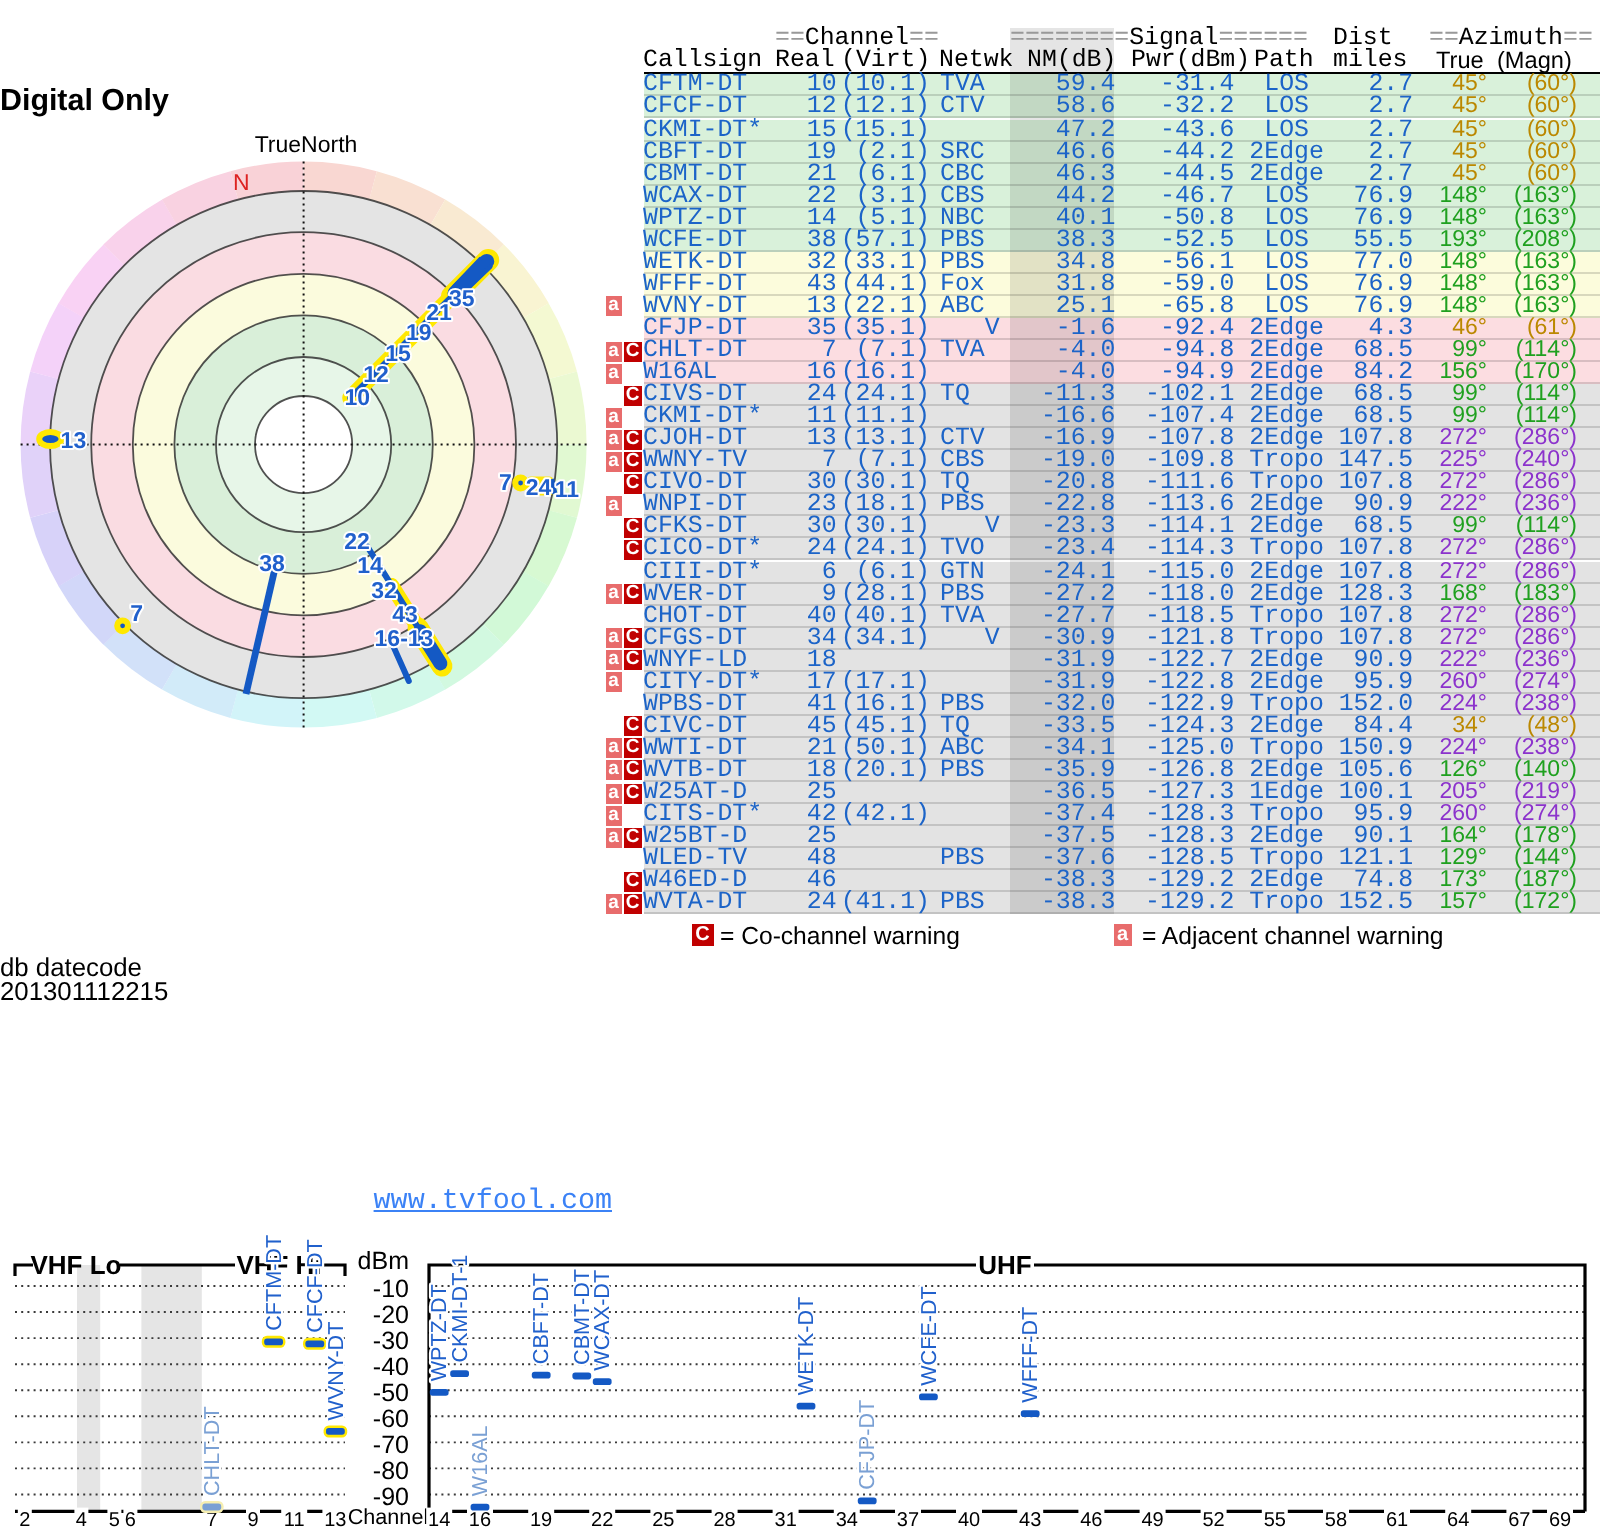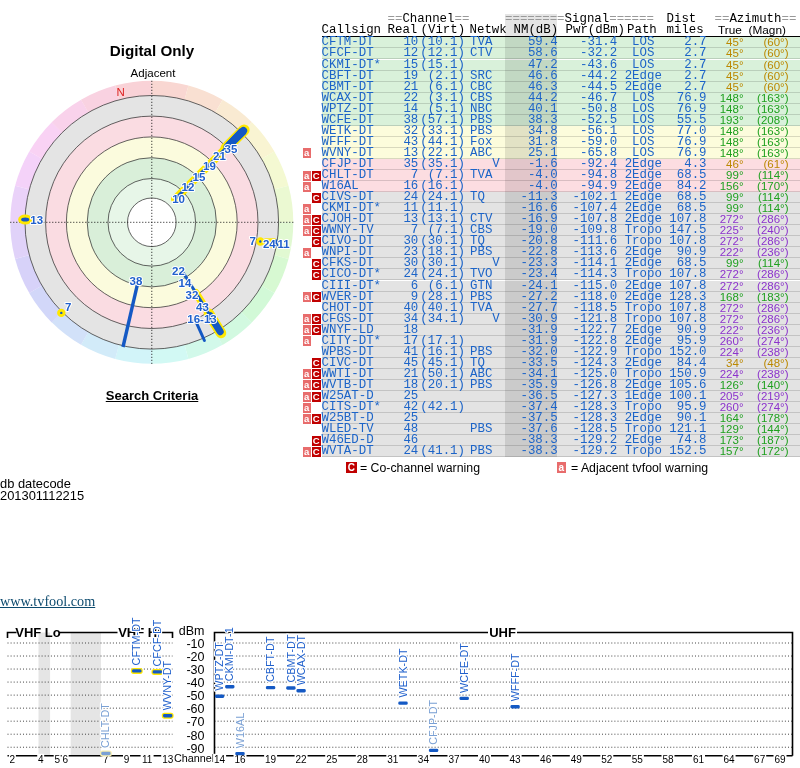--- a/index.html
+++ b/index.html
@@ -74,26 +74,25 @@
 <text x="202.5" y="311.0" font-family="Liberation Sans, sans-serif" font-size="11.5" font-weight="bold" fill="#2060cc" text-anchor="middle" stroke="#fff" stroke-width="2" paint-order="stroke" stroke-linejoin="round">43</text>
 <text x="202.0" y="323.0" font-family="Liberation Sans, sans-serif" font-size="11.5" font-weight="bold" fill="#2060cc" text-anchor="middle" stroke="#fff" stroke-width="2" paint-order="stroke" stroke-linejoin="round">16-13</text>
 <text x="136.0" y="285.3" font-family="Liberation Sans, sans-serif" font-size="11.5" font-weight="bold" fill="#2060cc" text-anchor="middle" stroke="#fff" stroke-width="2" paint-order="stroke" stroke-linejoin="round">38</text>
 <text x="68.3" y="310.5" font-family="Liberation Sans, sans-serif" font-size="11.5" font-weight="bold" fill="#2060cc" text-anchor="middle" stroke="#fff" stroke-width="2" paint-order="stroke" stroke-linejoin="round">7</text>
 <text x="36.7" y="224.0" font-family="Liberation Sans, sans-serif" font-size="11.5" font-weight="bold" fill="#2060cc" text-anchor="middle" stroke="#fff" stroke-width="2" paint-order="stroke" stroke-linejoin="round">13</text>
 <text x="252.7" y="244.8" font-family="Liberation Sans, sans-serif" font-size="11.5" font-weight="bold" fill="#2060cc" text-anchor="middle" stroke="#fff" stroke-width="2" paint-order="stroke" stroke-linejoin="round">7</text>
 <text x="269.3" y="247.5" font-family="Liberation Sans, sans-serif" font-size="11.5" font-weight="bold" fill="#2060cc" text-anchor="middle" stroke="#fff" stroke-width="2" paint-order="stroke" stroke-linejoin="round">24</text>
 <text x="283.5" y="248.3" font-family="Liberation Sans, sans-serif" font-size="11.5" font-weight="bold" fill="#2060cc" text-anchor="middle" stroke="#fff" stroke-width="2" paint-order="stroke" stroke-linejoin="round">11</text>
 </svg>
 
-<div style="position:absolute;left:0;top:41.5px;width:304px;text-align:center;font-family:'Liberation Sans',sans-serif;font-size:15.2px;font-weight:bold;color:#000">Digital Only</div>
-<div style="position:absolute;left:0;top:67px;width:306px;text-align:center;font-family:'Liberation Sans',sans-serif;font-size:11.5px;color:#000">Adjacent</div>
+<div style="position:absolute;left:0;top:41.5px;width:304px;font-family:'Liberation Sans',sans-serif;font-size:15.2px;font-weight:bold;color:#000">Digital Only</div>
+<div style="position:absolute;left:0;top:67px;width:306px;text-align:center;font-family:'Liberation Sans',sans-serif;font-size:11.5px;color:#000">TrueNorth</div>
 <div style="position:absolute;left:116.5px;top:85.5px;font-family:'Liberation Sans',sans-serif;font-size:11.5px;color:#d22;">N</div>
-<div style="position:absolute;left:0;top:388px;width:304px;text-align:center;font-family:'Liberation Sans',sans-serif;font-size:13px;font-weight:bold;text-decoration:underline;color:#000">Search Criteria</div>
 <div style="position:absolute;left:0;top:477.5px;width:304px;text-align:left;font-family:'Liberation Sans',sans-serif;font-size:12.9px;color:#000;line-height:12.9px">db datecode<br>201301112215</div>
-<div style="position:absolute;left:0;top:592.5px;width:306px;text-align:left;font-family:Liberation Serif, serif;font-size:14.2px;color:#0c4a6e;text-decoration:underline">www.tvfool.com</div>
+<div style="position:absolute;left:0;top:592.5px;width:306px;text-align:right;font-family:Liberation Mono, monospace;font-size:14.2px;color:#3b82f6;text-decoration:underline">www.tvfool.com</div>
 
 <div style="position:absolute;left:321.5px;top:37.40px;width:478.5px;height:11.05px;background:#d9f1da;box-shadow:inset 0 -1px 0 rgba(0,0,0,0.14)"></div>
 <div style="position:absolute;left:321.5px;top:48.45px;width:478.5px;height:11.05px;background:#d9f1da;box-shadow:inset 0 -1px 0 rgba(0,0,0,0.14)"></div>
 <div style="position:absolute;left:321.5px;top:59.50px;width:478.5px;height:11.05px;background:#d9f1da;box-shadow:inset 0 -1px 0 rgba(0,0,0,0.14)"></div>
 <div style="position:absolute;left:321.5px;top:70.55px;width:478.5px;height:11.05px;background:#d9f1da;box-shadow:inset 0 -1px 0 rgba(0,0,0,0.14)"></div>
 <div style="position:absolute;left:321.5px;top:81.60px;width:478.5px;height:11.05px;background:#d9f1da;box-shadow:inset 0 -1px 0 rgba(0,0,0,0.14)"></div>
 <div style="position:absolute;left:321.5px;top:92.65px;width:478.5px;height:11.05px;background:#d9f1da;box-shadow:inset 0 -1px 0 rgba(0,0,0,0.14)"></div>
 <div style="position:absolute;left:321.5px;top:103.70px;width:478.5px;height:11.05px;background:#d9f1da;box-shadow:inset 0 -1px 0 rgba(0,0,0,0.14)"></div>
 <div style="position:absolute;left:321.5px;top:114.75px;width:478.5px;height:11.05px;background:#d9f1da;box-shadow:inset 0 -1px 0 rgba(0,0,0,0.14)"></div>
 <div style="position:absolute;left:321.5px;top:125.80px;width:478.5px;height:11.05px;background:#fcfcdc;box-shadow:inset 0 -1px 0 rgba(0,0,0,0.14)"></div>
@@ -198,21 +197,21 @@
 <div style="position:absolute;left:311.5px;top:391.50px;width:9.5px;height:10px;background:#c00000;color:#fff;font-family:'Liberation Sans',sans-serif;font-size:9.5px;font-weight:bold;text-align:center;line-height:10px">C</div>
 <div style="position:absolute;left:302.5px;top:402.55px;width:8.5px;height:10px;background:#e86c6c;color:#fff;font-family:'Liberation Sans',sans-serif;font-size:9.5px;font-weight:bold;text-align:center;line-height:10px">a</div>
 <div style="position:absolute;left:302.5px;top:413.60px;width:8.5px;height:10px;background:#e86c6c;color:#fff;font-family:'Liberation Sans',sans-serif;font-size:9.5px;font-weight:bold;text-align:center;line-height:10px">a</div>
 <div style="position:absolute;left:311.5px;top:413.60px;width:9.5px;height:10px;background:#c00000;color:#fff;font-family:'Liberation Sans',sans-serif;font-size:9.5px;font-weight:bold;text-align:center;line-height:10px">C</div>
 <div style="position:absolute;left:311.5px;top:435.70px;width:9.5px;height:10px;background:#c00000;color:#fff;font-family:'Liberation Sans',sans-serif;font-size:9.5px;font-weight:bold;text-align:center;line-height:10px">C</div>
 <div style="position:absolute;left:302.5px;top:446.75px;width:8.5px;height:10px;background:#e86c6c;color:#fff;font-family:'Liberation Sans',sans-serif;font-size:9.5px;font-weight:bold;text-align:center;line-height:10px">a</div>
 <div style="position:absolute;left:311.5px;top:446.75px;width:9.5px;height:10px;background:#c00000;color:#fff;font-family:'Liberation Sans',sans-serif;font-size:9.5px;font-weight:bold;text-align:center;line-height:10px">C</div>
 <div style="position:absolute;left:346px;top:462.3px;width:10.5px;height:11px;background:#c00000;color:#fff;font-family:'Liberation Sans',sans-serif;font-size:10px;font-weight:bold;text-align:center;line-height:11px">C</div>
 <div style="position:absolute;left:360px;top:460.6px;font-family:'Liberation Sans',sans-serif;font-size:12.3px;color:#000">= Co-channel warning</div>
 <div style="position:absolute;left:556.5px;top:462.3px;width:9.5px;height:11px;background:#e86c6c;color:#fff;font-family:'Liberation Sans',sans-serif;font-size:10px;font-weight:bold;text-align:center;line-height:11px">a</div>
-<div style="position:absolute;left:571px;top:460.6px;font-family:'Liberation Sans',sans-serif;font-size:12.3px;color:#000">= Adjacent tvfool warning</div>
+<div style="position:absolute;left:571px;top:460.6px;font-family:'Liberation Sans',sans-serif;font-size:12.3px;color:#000">= Adjacent channel warning</div>
 <svg width="800" height="153" viewBox="0 615 800 153" style="position:absolute;left:0;top:615px">
 <rect x="38.5" y="632.5" width="11.6" height="123.20000000000005" fill="#e5e5e5"></rect>
 <rect x="70.7" y="632.5" width="30.2" height="123.20000000000005" fill="#e5e5e5"></rect>
 <line x1="7.5" y1="643.00" x2="172.5" y2="643.00" stroke="#3a3a3a" stroke-width="0.95" stroke-dasharray="1 2.1"></line>
 <line x1="214.5" y1="643.00" x2="792.5" y2="643.00" stroke="#3a3a3a" stroke-width="0.95" stroke-dasharray="1 2.1"></line>
 <line x1="7.5" y1="656.03" x2="172.5" y2="656.03" stroke="#3a3a3a" stroke-width="0.95" stroke-dasharray="1 2.1"></line>
 <line x1="214.5" y1="656.03" x2="792.5" y2="656.03" stroke="#3a3a3a" stroke-width="0.95" stroke-dasharray="1 2.1"></line>
 <line x1="7.5" y1="669.06" x2="172.5" y2="669.06" stroke="#3a3a3a" stroke-width="0.95" stroke-dasharray="1 2.1"></line>
 <line x1="214.5" y1="669.06" x2="792.5" y2="669.06" stroke="#3a3a3a" stroke-width="0.95" stroke-dasharray="1 2.1"></line>
 <line x1="7.5" y1="682.09" x2="172.5" y2="682.09" stroke="#3a3a3a" stroke-width="0.95" stroke-dasharray="1 2.1"></line>

